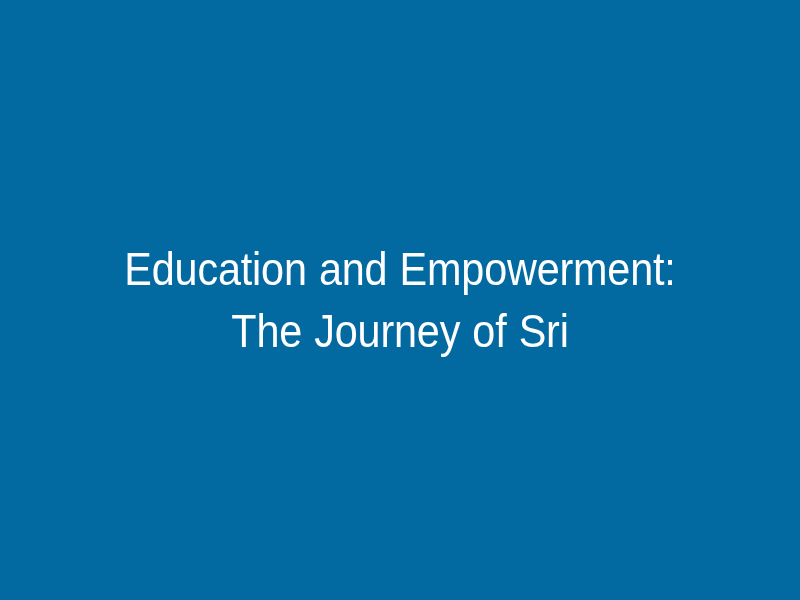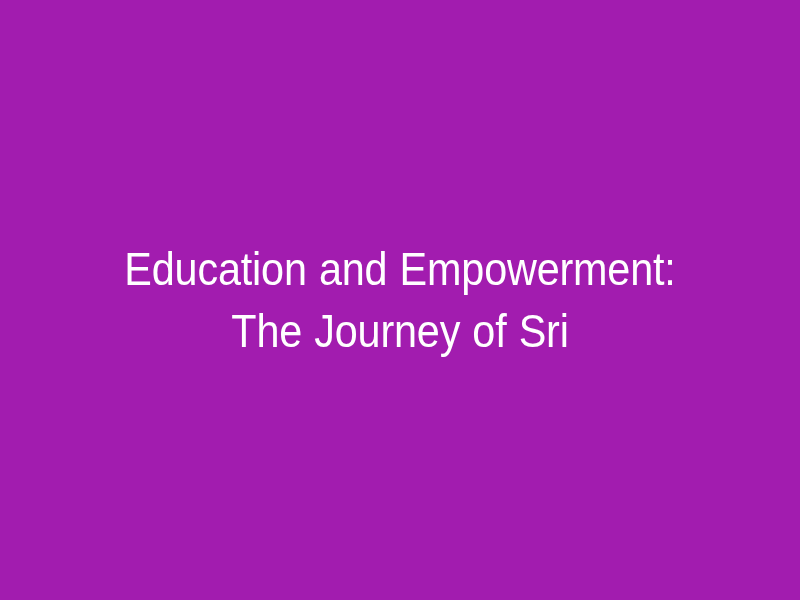--- a/index.html
+++ b/index.html
@@ -42,21 +42,21 @@
     letter-spacing: -0.2px;
     word-spacing: 1px;
     white-space: pre-wrap;
     transform: scaleX(0.88);
     transform-origin: center center;
   }
 </style>
 </head>
 <body style="background-color: rgb(79, 204, 186);">
 
-<div id="title-card" style="background-color: #a21caf;">
+<div id="title-card" style="background-color: #0369a1;">
 
   <div id="title-block">
 
     <h1 id="title-text" style="color: rgb(255, 255, 255);">Education and Empowerment:  The Journey of Sri</h1>
 
   </div>
 
 </div>
 
 </body></html>

